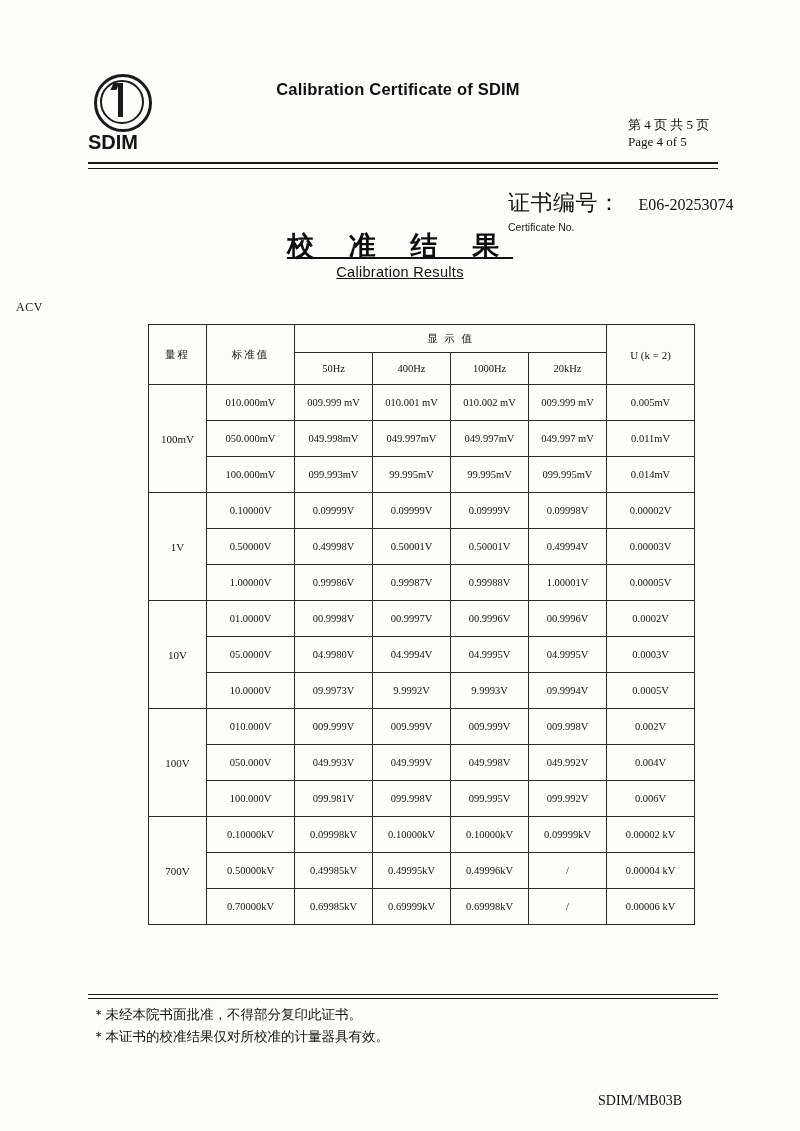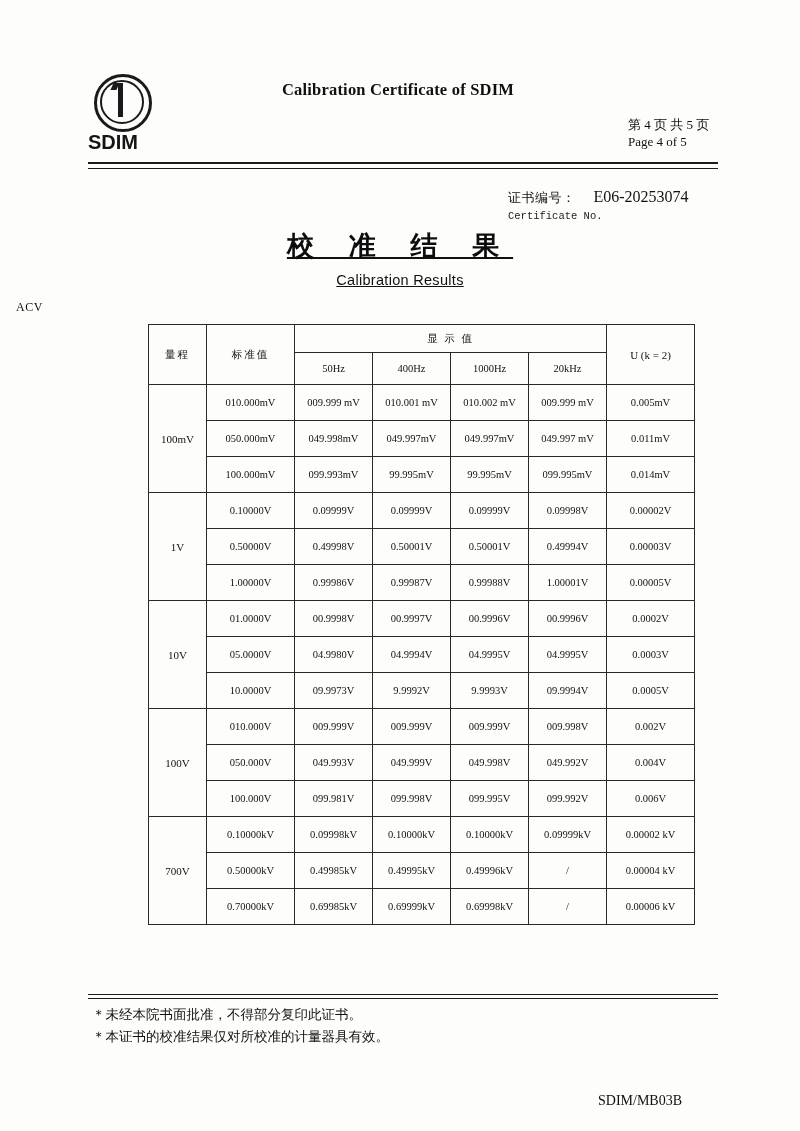--- a/index.html
+++ b/index.html
@@ -87,21 +87,21 @@
     text-align: center;
   }
   .title-cn {
     font-size: 25px;
     font-weight: bold;
     letter-spacing: 1px;
     color: #101010;
     white-space: nowrap;
   }
   .title-en {
-    font-family: Liberation Serif, serif;
+    font-family: Liberation Sans, sans-serif;
     font-size: 16.5px;
     font-weight: bold;
     letter-spacing: 0.2px;
     margin-top: 8px;
     color: #101010;
     white-space: nowrap;
   }
   .page-num {
     position: absolute;
     left: 540px;
@@ -127,31 +127,31 @@
   }
 
   
   .cert-no {
     position: absolute;
     left: 508px;
     top: 188px;
     width: 250px;
   }
   .cert-no .cn {
-    font-size: 13px;
+    font-size: 22px;
     letter-spacing: 0.5px;
     font-family: Liberation Serif, serif;
   }
   .cert-no .val {
     font-family: "Liberation Serif", serif;
     font-size: 16px;
     margin-left: 14px;
   }
   .cert-no .en {
-    font-family: Liberation Mono, monospace;
+    font-family: Liberation Sans, sans-serif;
     font-size: 10.5px;
     margin-top: 3px;
     color: #222;
   }
 
   
   .result-title {
     position: absolute;
     left: 0;
     top: 228px;
@@ -161,21 +161,20 @@
   }
   .result-title .cn {
     font-size: 27px;
     font-weight: bold;
     letter-spacing: 14px;
     color: #0d0d0d;
   }
   .result-title .en {
     font-family: "Liberation Sans", sans-serif;
     font-size: 14.5px;
-    margin-top: 8px;
     letter-spacing: 0.3px;
     color: #111;
   }
 
   .acv-label {
     position: absolute;
     left: 16px;
     top: 300px;
     width: 800px;
     text-align: left;

